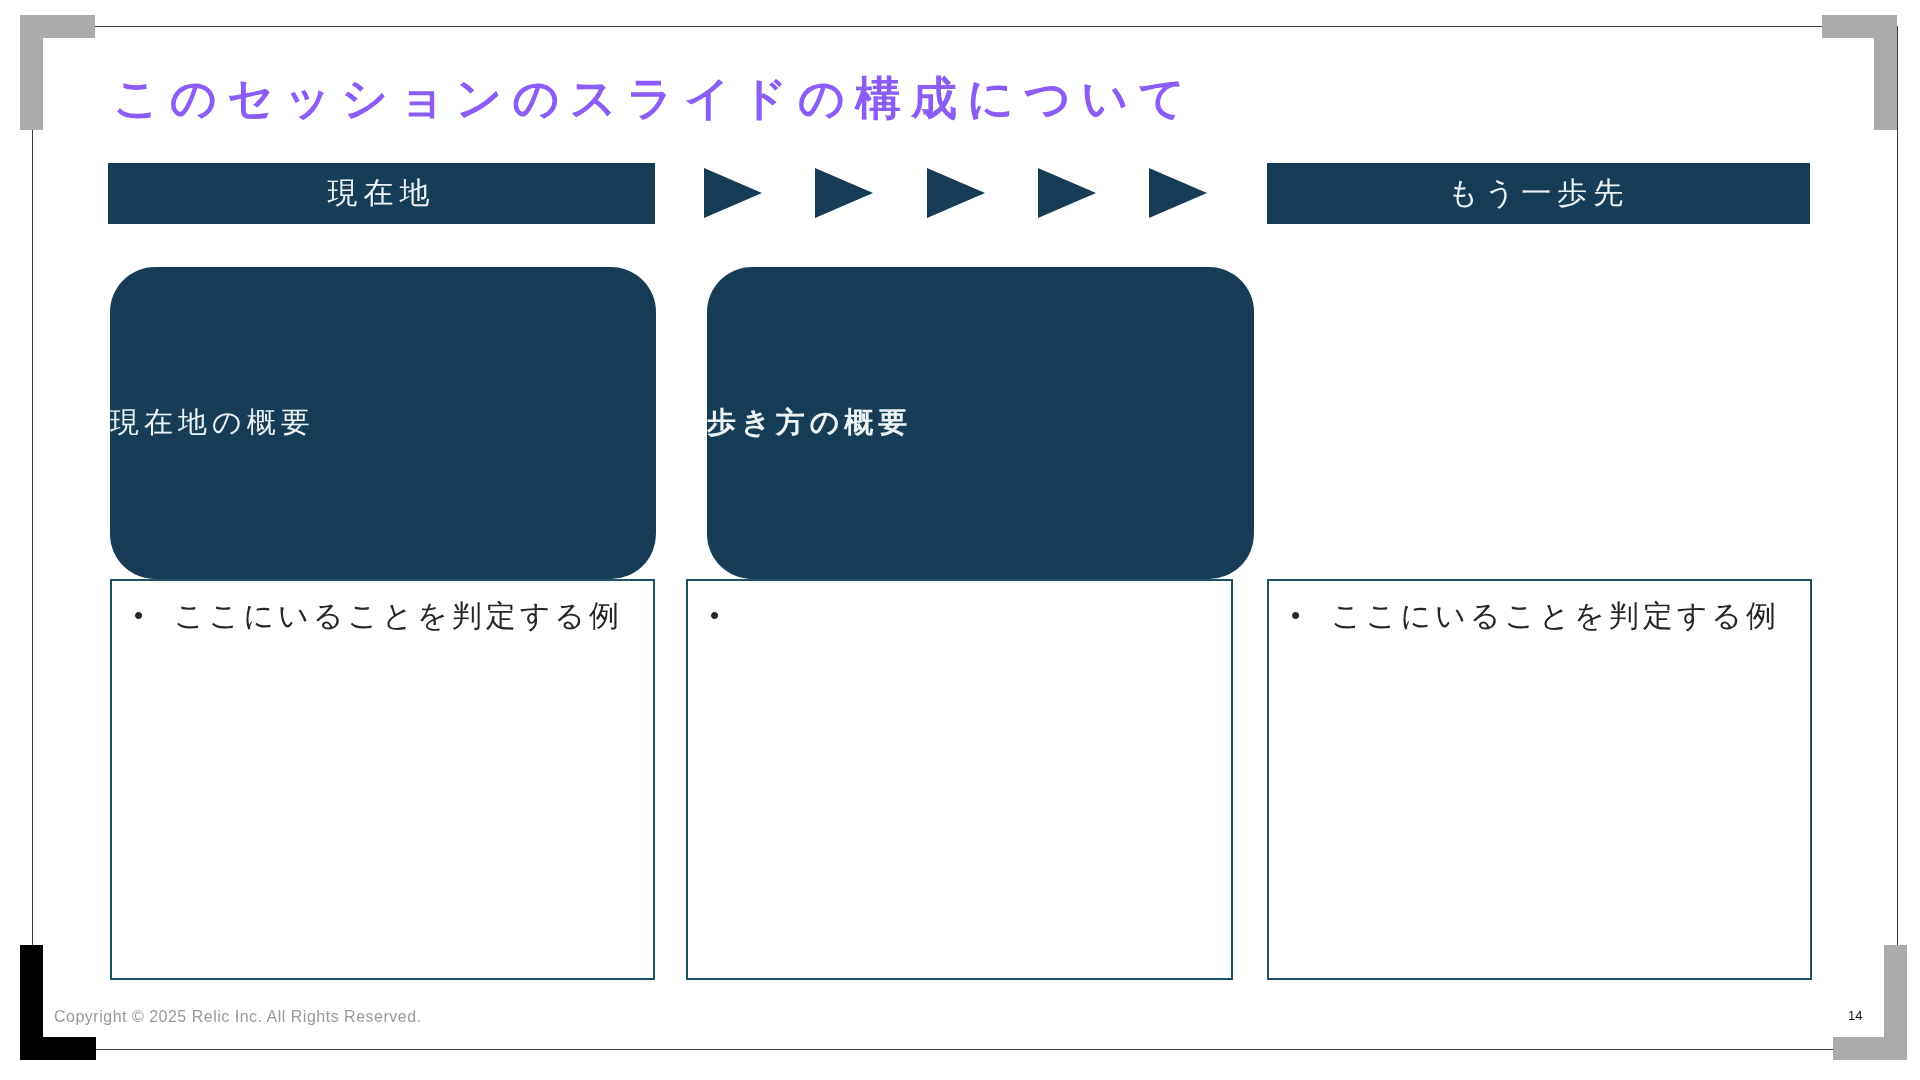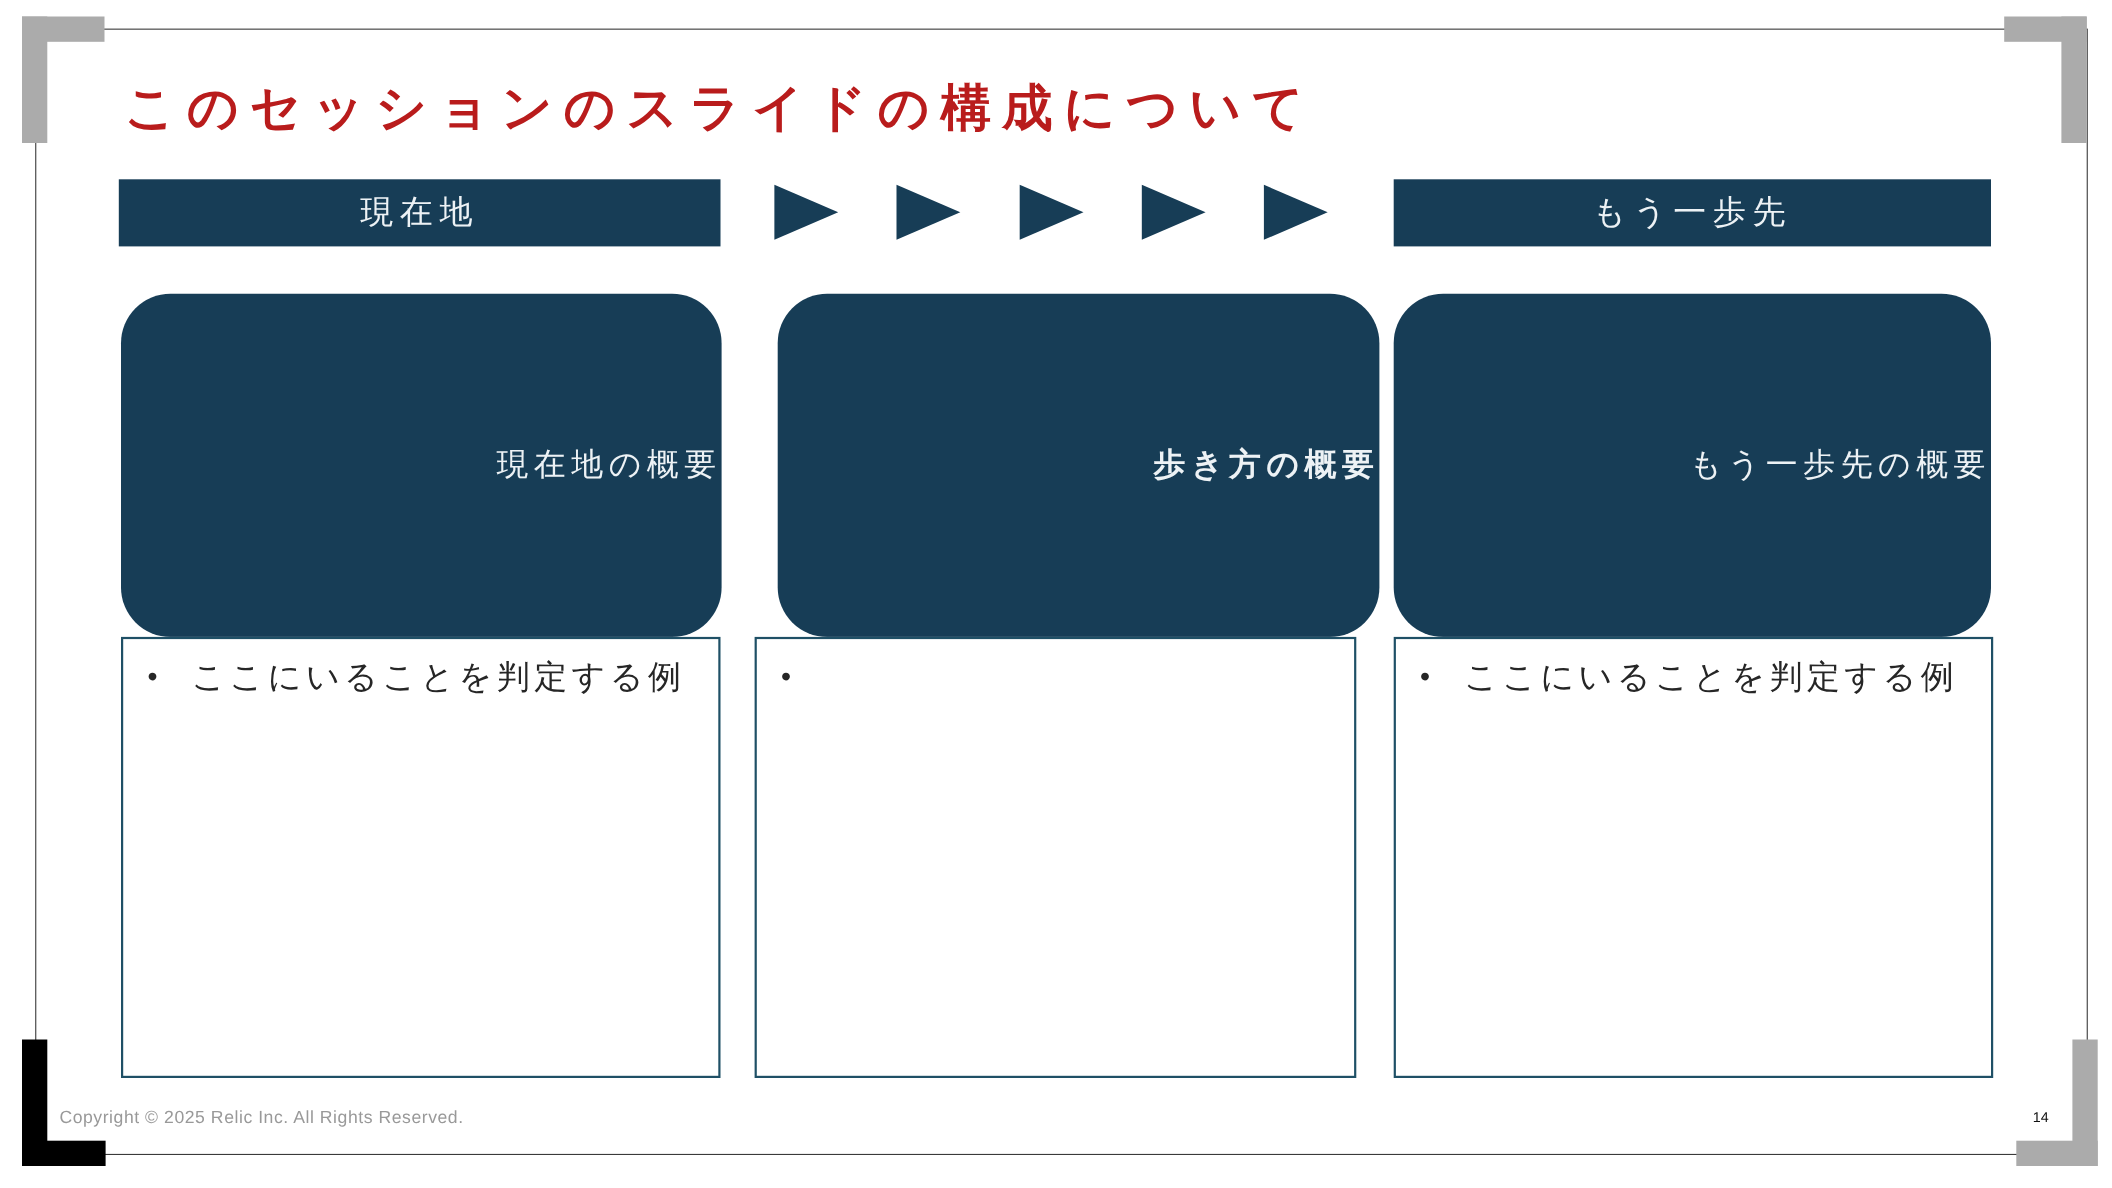--- a/index.html
+++ b/index.html
@@ -27,21 +27,21 @@
   .corner.tl{left:20px;top:15px;width:75px;height:115px;
     border-left:23px solid var(--bracket_gray);border-top:23px solid var(--bracket_gray);}
   .corner.tr{left:1822px;top:15px;width:75px;height:115px;
     border-right:23px solid var(--bracket_gray);border-top:23px solid var(--bracket_gray);}
   .corner.bl{left:20px;top:945px;width:76px;height:115px;
     border-left:23px solid var(--bracket_black);border-bottom:23px solid var(--bracket_black);}
   .corner.br{left:1833px;top:945px;width:74px;height:115px;
     border-right:23px solid var(--bracket_gray);border-bottom:23px solid var(--bracket_gray);}
   .title{
     position:absolute;left:113px;top:68px;
-    font-size:46px;font-weight:800;letter-spacing:10px;color:#b91c1c;
+    font-size:46px;font-weight:800;letter-spacing:10px;color:#8b5cf6;
     white-space:nowrap;
   }
   .bar{
     position:absolute;top:163px;height:61px;background:var(--navy);
     display:flex;align-items:center;justify-content:center;
     color:var(--text_light);font-size:30px;font-weight:400;letter-spacing:6px;font-family:Liberation Serif, serif;
   }
   .bar-left{left:108px;width:547px;}
   .bar-right{left:1267px;width:543px;}
   .arrows{
@@ -49,21 +49,21 @@
     display:flex;align-items:center;justify-content:space-between;
   }
   .arrow{
     width:0;height:0;
     border-top:25px solid transparent;
     border-bottom:25px solid transparent;
     border-left:58px solid var(--navy);
   }
   .overview-box{
     position:absolute;top:267px;height:312px;background:var(--navy);
-    border-radius:45px;display:flex;align-items:center;justify-content:flex-end;
+    border-radius:45px;display:flex;align-items:center;justify-content:flex-start;
     color:var(--text_light);font-size:29px;font-weight:400;letter-spacing:5px;
     text-align:center;
   }
   .ob1{left:110px;width:546px;}
   .ob2{left:707px;width:547px;font-weight:bold;}
   .ob3{left:1267px;width:543px;}
   .example-box{
     position:absolute;top:579px;height:401px;background:#fff;
     border:2px solid var(--box_border);
     padding:16px 14px 0 22px;
@@ -116,23 +116,20 @@
   <div class="bar bar-right">
     <span>もう一歩先</span>
   </div>
 
   <div class="overview-box ob1">
     <span>現在地の概要</span>
   </div>
   <div class="overview-box ob2">
     <span>歩き方の概要</span>
   </div>
-  <div class="overview-box ob3">
-    <span>もう一歩先の概要</span>
-  </div>
 
   <div class="example-box eb1">
     <div class="bullet-line">
       <span class="bullet-glyph">•</span>
       <span>ここにいることを判定する例</span>
     </div>
   </div>
   <div class="example-box eb2">
     <div class="bullet-line">
       <span class="bullet-glyph">•</span>

